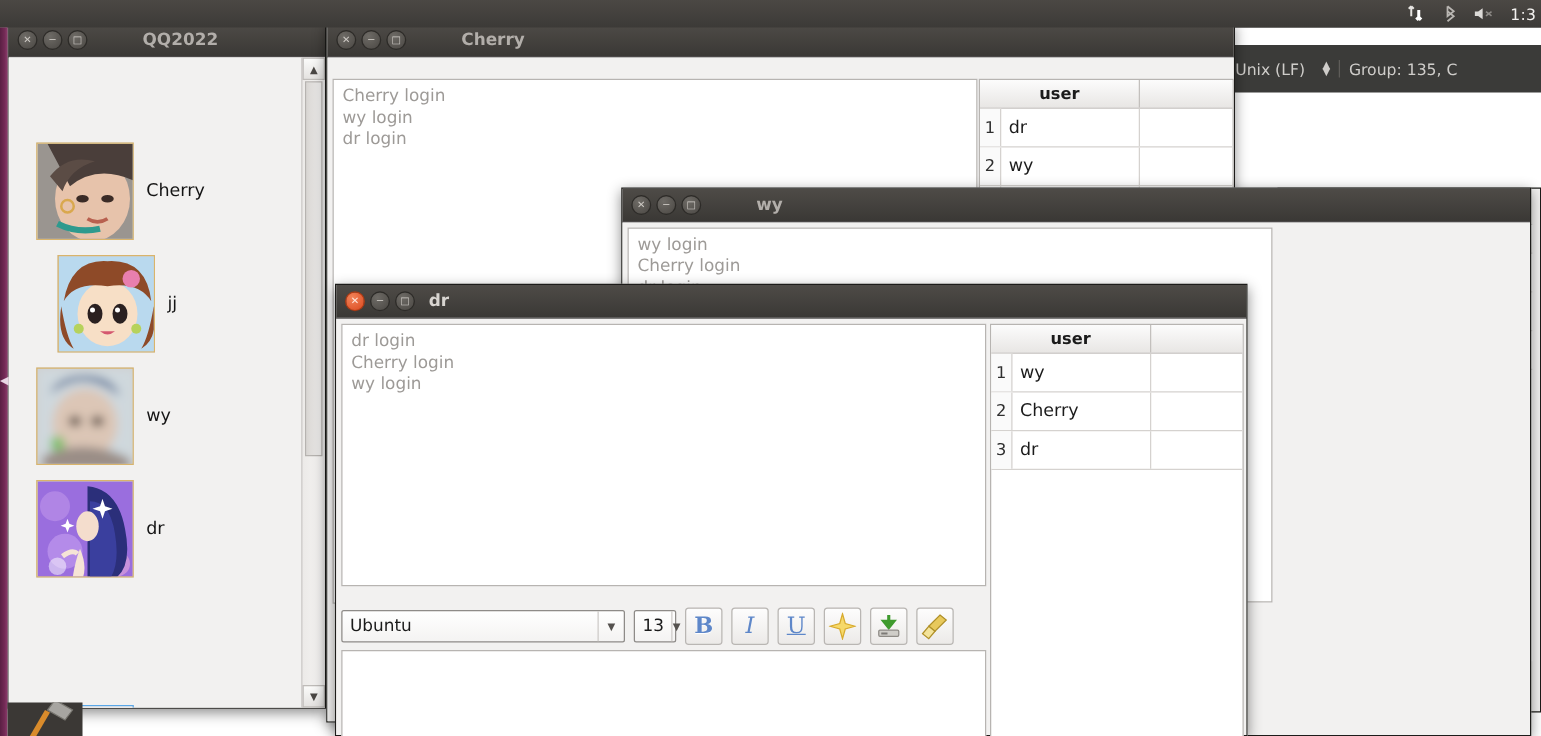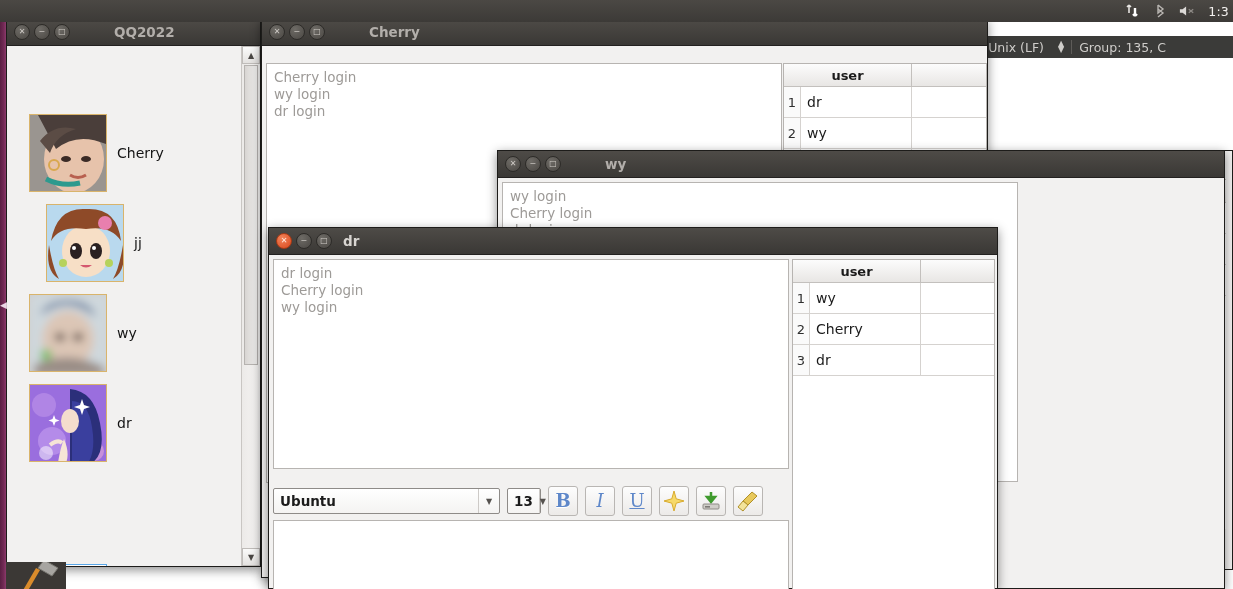--- a/index.html
+++ b/index.html
@@ -64,21 +64,21 @@
   .ut-idx{width:16px;flex:0 0 16px;display:flex;align-items:center;justify-content:center;
       font-size:13px;color:#2f2f2f;background:#fafafa;border-right:1px solid #d5d2cf;}
   .ut-cell{flex:0 0 auto;display:flex;align-items:center;padding-left:6px;
       font-size:14px;color:#1b1b1b;border-right:1px solid #d5d2cf;box-sizing:border-box;}
   .ut-fill{flex:1 1 auto;}
 
   
   .fmt-bar{position:absolute;display:flex;align-items:center;gap:7px;}
   .combo{height:26px;border:1px solid #8e8b88;background:linear-gradient(#ffffff,#f4f3f2);
       display:flex;align-items:center;box-sizing:border-box;border-radius:2px;}
-  .combo .cv{padding:0 6px;font-size:13.5px;color:#1b1b1b;white-space:nowrap;font-weight:bold;}
+  .combo .cv{padding:0 6px;font-size:13.5px;color:#1b1b1b;white-space:nowrap;}
   .combo .carr{margin-left:auto;width:20px;display:flex;align-items:center;justify-content:center;
       border-left:1px solid #cdcac7;height:100%;color:#55524f;font-size:8px;}
   .tbtn{width:30px;height:30px;border:1px solid #b9b6b3;border-radius:3px;
       background:linear-gradient(#fdfdfd,#eceae8);display:flex;align-items:center;
       justify-content:center;box-sizing:border-box;}
   .tbtn .gl{font-size:18px;line-height:1;}
   .gl.b{font-weight:bold;font-family:"DejaVu Serif","Liberation Serif",serif;
         color:#5e87c9;text-shadow:0 1px 0 #fff;}
   .gl.i{font-style:italic;font-family:"DejaVu Serif","Liberation Serif",serif;color:#5e87c9;}
   .gl.u{text-decoration:underline;font-family:"DejaVu Serif","Liberation Serif",serif;color:#5e87c9;}
@@ -99,21 +99,21 @@
   .sb-thumb{position:absolute;left:2px;width:14px;background:linear-gradient(90deg,#d8d5d2,#f0efee);
       border:1px solid #b6b3b0;box-sizing:border-box;}
 
   
   .exit-panel{position:absolute;background:#f2f1f0;border:1px solid #1d1c1a;box-sizing:border-box;}
   .exit-btn{position:absolute;width:80px;height:26px;border:1px solid #9b9895;border-radius:3px;
       background:linear-gradient(#fbfbfa,#e9e7e5);display:flex;align-items:center;
       justify-content:center;font-size:13.5px;color:#1b1b1b;box-sizing:border-box;}
 
   
-  .statusbar{position:absolute;height:22px;background:#3b3b39;color:#cfcdca;
+  .statusbar{position:absolute;height:38px;background:#3b3b39;color:#cfcdca;
       display:flex;align-items:center;font-size:12.5px;}
   .sb-seg{display:flex;align-items:center;height:22px;padding:0 7px;}
   .sb-sep{width:1px;height:14px;background:#5e5c59;}
   .spin{display:flex;flex-direction:column;line-height:6px;font-size:8px;color:#cfcdca;}
 
   .green-ring{position:absolute;width:46px;height:46px;border-radius:50%;
       border:7px solid #22c65a;box-sizing:border-box;}
   .green-ring::after{content:"";position:absolute;left:-7px;top:-9px;width:36px;height:20px;
       background:#3d3c3a;border-radius:3px;}
 </style>

